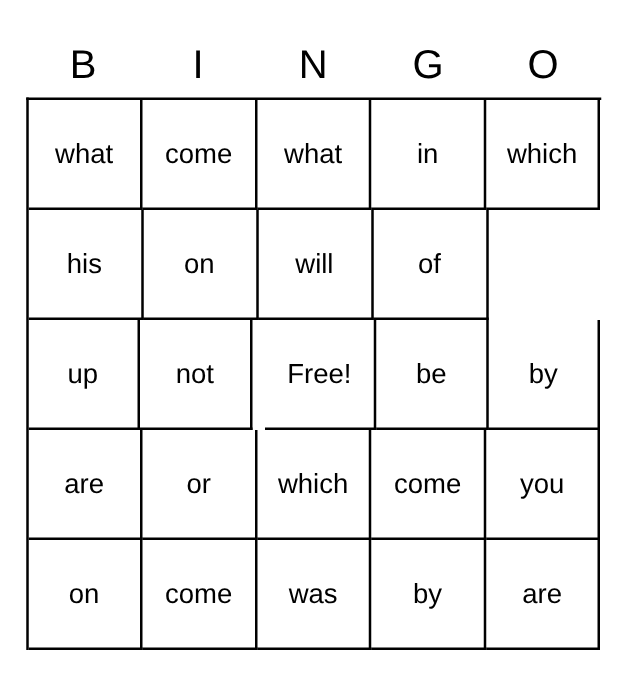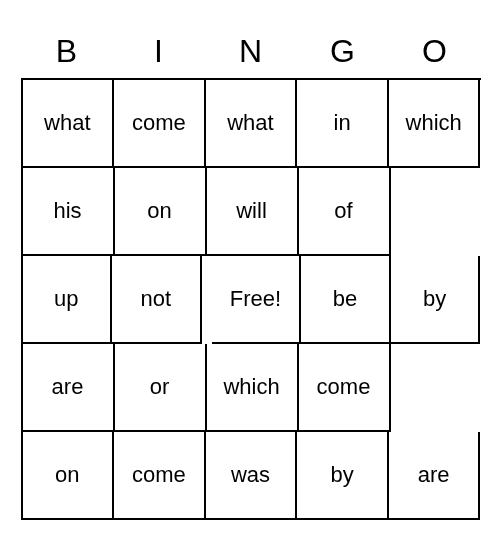--- a/index.html
+++ b/index.html
@@ -95,20 +95,21 @@
         <div class="bingo-cell">not</div>
         <div class="bingo-cell free-cell">Free!</div>
         <div class="bingo-cell">be</div>
         <div class="bingo-cell">by</div>
       </div>
       <div class="bingo-row">
         <div class="bingo-cell">are</div>
         <div class="bingo-cell">or</div>
         <div class="bingo-cell">which</div>
         <div class="bingo-cell">come</div>
+        <div class="bingo-cell">you</div>
       </div>
       <div class="bingo-row">
         <div class="bingo-cell">on</div>
         <div class="bingo-cell">come</div>
         <div class="bingo-cell">was</div>
         <div class="bingo-cell">by</div>
         <div class="bingo-cell">are</div>
       </div>
     </div>
 </div>

